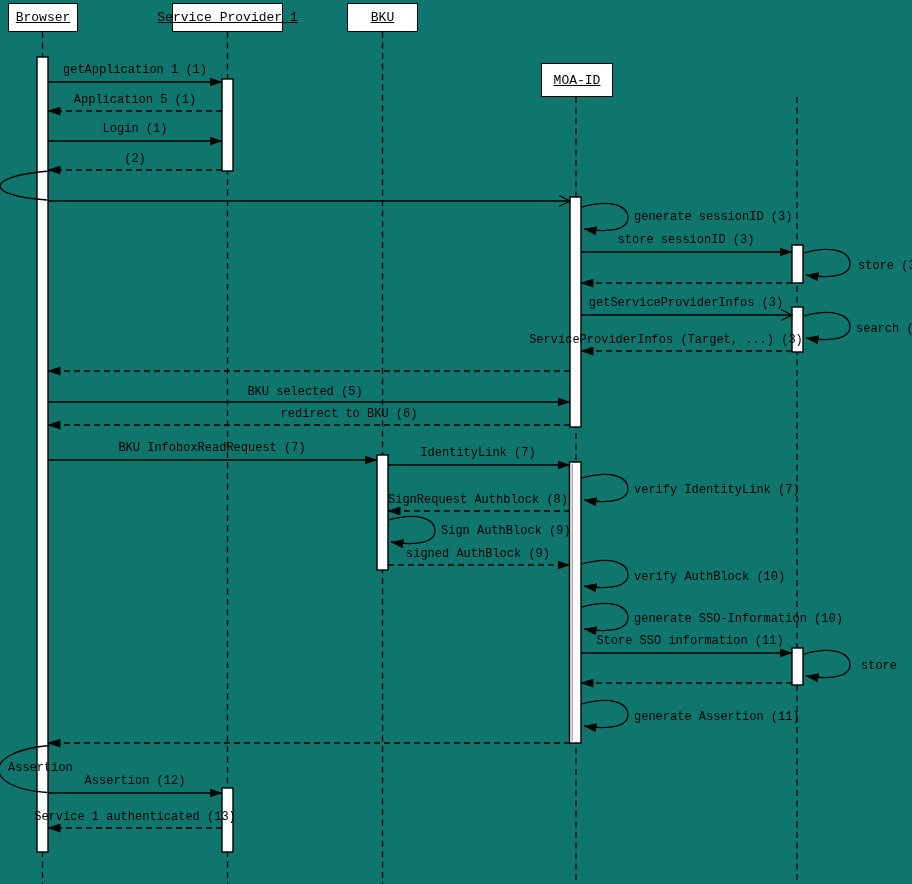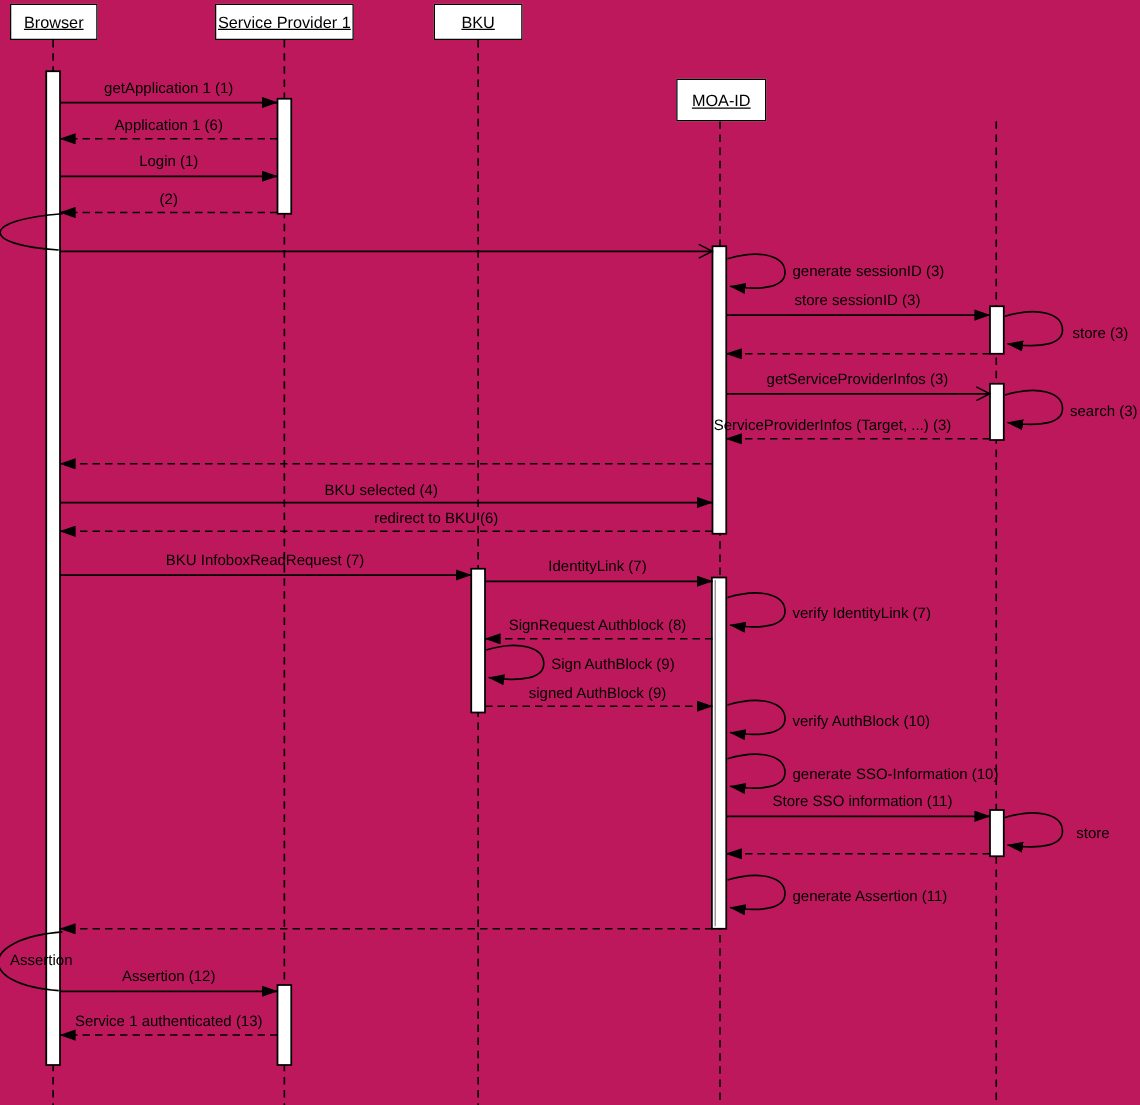--- a/index.html
+++ b/index.html
@@ -1,18 +1,18 @@
 <!DOCTYPE html>
 <html><head>
 <meta charset="utf-8">
 <style>
   html,body{margin:0;padding:0;background:#fff;}
   .stage{
-    position:relative;width:912px;height:884px;background:#be185d;overflow:hidden;
-    font-family:Liberation Sans, sans-serif;color:#000;
+    position:relative;width:912px;height:884px;background:#0f766e;overflow:hidden;
+    font-family:Liberation Mono, monospace;color:#000;
   }
   .layer{position:absolute;left:0;top:0;}
   .actor-box{
     position:absolute;box-sizing:border-box;border:1.5px solid #000;background:#fff;
     display:flex;align-items:center;justify-content:center;
     font-size:13px;
   }
   .actor-box span{text-decoration:underline;white-space:nowrap;}
   .msg{
     position:absolute;font-size:12px;line-height:14px;white-space:nowrap;
@@ -106,27 +106,27 @@
     <span>Service Provider 1</span>
   </div>
   <div class="actor-box" style="left:347px;top:3px;width:71px;height:29px;">
     <span>BKU</span>
   </div>
   <div class="actor-box" style="left:541px;top:63px;width:72px;height:34px;">
     <span>MOA-ID</span>
   </div>
 
   <div class="msg c" style="left:135px;top:70px;">getApplication 1 (1)</div>
-  <div class="msg c" style="left:135px;top:100px;">Application 1 (6)</div>
+  <div class="msg c" style="left:135px;top:100px;">Application 5 (1)</div>
   <div class="msg c" style="left:135px;top:129px;">Login (1)</div>
   <div class="msg c" style="left:135px;top:159px;">(2)</div>
   <div class="msg c" style="left:686px;top:240px;">store sessionID (3)</div>
   <div class="msg c" style="left:686px;top:303px;">getServiceProviderInfos (3)</div>
   <div class="msg c" style="left:666px;top:340px;">ServiceProviderInfos (Target, ...) (3)</div>
-  <div class="msg c" style="left:305px;top:392px;">BKU selected (4)</div>
+  <div class="msg c" style="left:305px;top:392px;">BKU selected (5)</div>
   <div class="msg c" style="left:307px;top:414px;margin-left:42px;">redirect to BKU (6)</div>
   <div class="msg c" style="left:212px;top:448px;">BKU InfoboxReadRequest (7)</div>
   <div class="msg c" style="left:478px;top:453px;">IdentityLink (7)</div>
   <div class="msg c" style="left:478px;top:500px;">SignRequest Authblock (8)</div>
   <div class="msg c" style="left:478px;top:554px;">signed AuthBlock (9)</div>
   <div class="msg c" style="left:690px;top:641px;">Store SSO information (11)</div>
   <div class="msg c" style="left:135px;top:781px;">Assertion (12)</div>
   <div class="msg c" style="left:135px;top:817px;">Service 1 authenticated (13)</div>
 
   <div class="msg l" style="left:634px;top:217px;">generate sessionID (3)</div>

